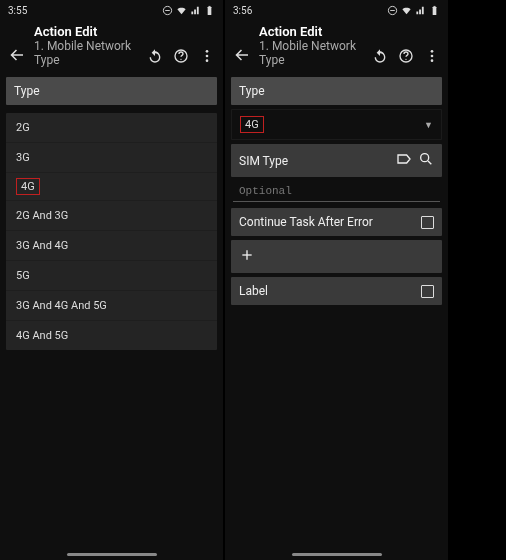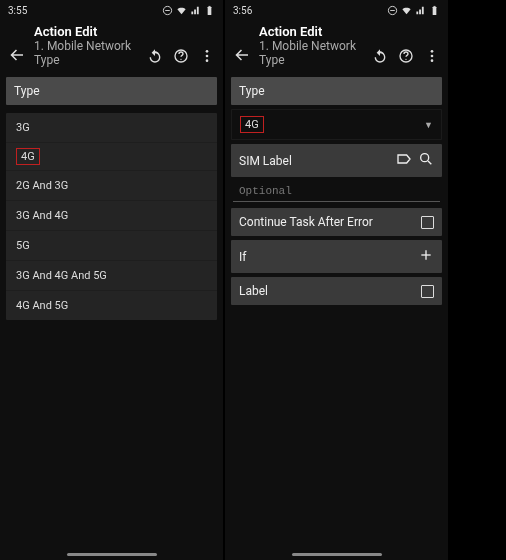--- a/index.html
+++ b/index.html
@@ -176,20 +176,21 @@
       </div>
     </div>
 
     <div class="content">
       <div class="row row-header">
         <span class="label">Type</span>
       </div>
     </div>
 
     <div class="list" id="left-options">
+        <div class="list-item">2G</div>
         <div class="list-item">3G</div>
         <div class="list-item hl"><span class="highlight-box">4G</span></div>
         <div class="list-item">2G And 3G</div>
         <div class="list-item">3G And 4G</div>
         <div class="list-item">5G</div>
         <div class="list-item">3G And 4G And 5G</div>
         <div class="list-item">4G And 5G</div>
       </div>
 
     <div class="nav-hint"></div>
@@ -256,21 +257,21 @@
       </div>
 
       <div class="dropdown-area">
         <div class="dropdown-sel">
           <span class="val"><span class="highlight-box">4G</span></span>
           <span class="caret">▼</span>
         </div>
       </div>
 
       <div class="row">
-        <span class="label">SIM Label</span>
+        <span class="label">SIM Type</span>
         <span>
           <svg viewBox="0 0 24 24">
               <path d="M3 6h13l5 6-5 6H3z" fill="none" stroke="#eee" stroke-width="2"></path>
             </svg>
         </span>
         <span class="gap"></span>
         <span>
           <svg viewBox="0 0 24 24">
               <circle cx="10" cy="10" r="6" fill="none" stroke="#eee" stroke-width="2"></circle>
               <path d="M15 15l5 5" stroke="#eee" stroke-width="2"></path>
@@ -281,21 +282,20 @@
       <div class="underline-field">
         <span>Optional</span>
       </div>
 
       <div class="row">
         <span class="label">Continue Task After Error</span>
         <span class="checkbox-empty"></span>
       </div>
 
       <div class="row">
-        <span class="label">If</span>
         <span>
           <svg viewBox="0 0 24 24">
               <path d="M11 5h2v14h-2z"></path>
               <path d="M5 11h14v2H5z"></path>
             </svg>
         </span>
       </div>
 
       <div class="row">
         <span class="label">Label</span>

